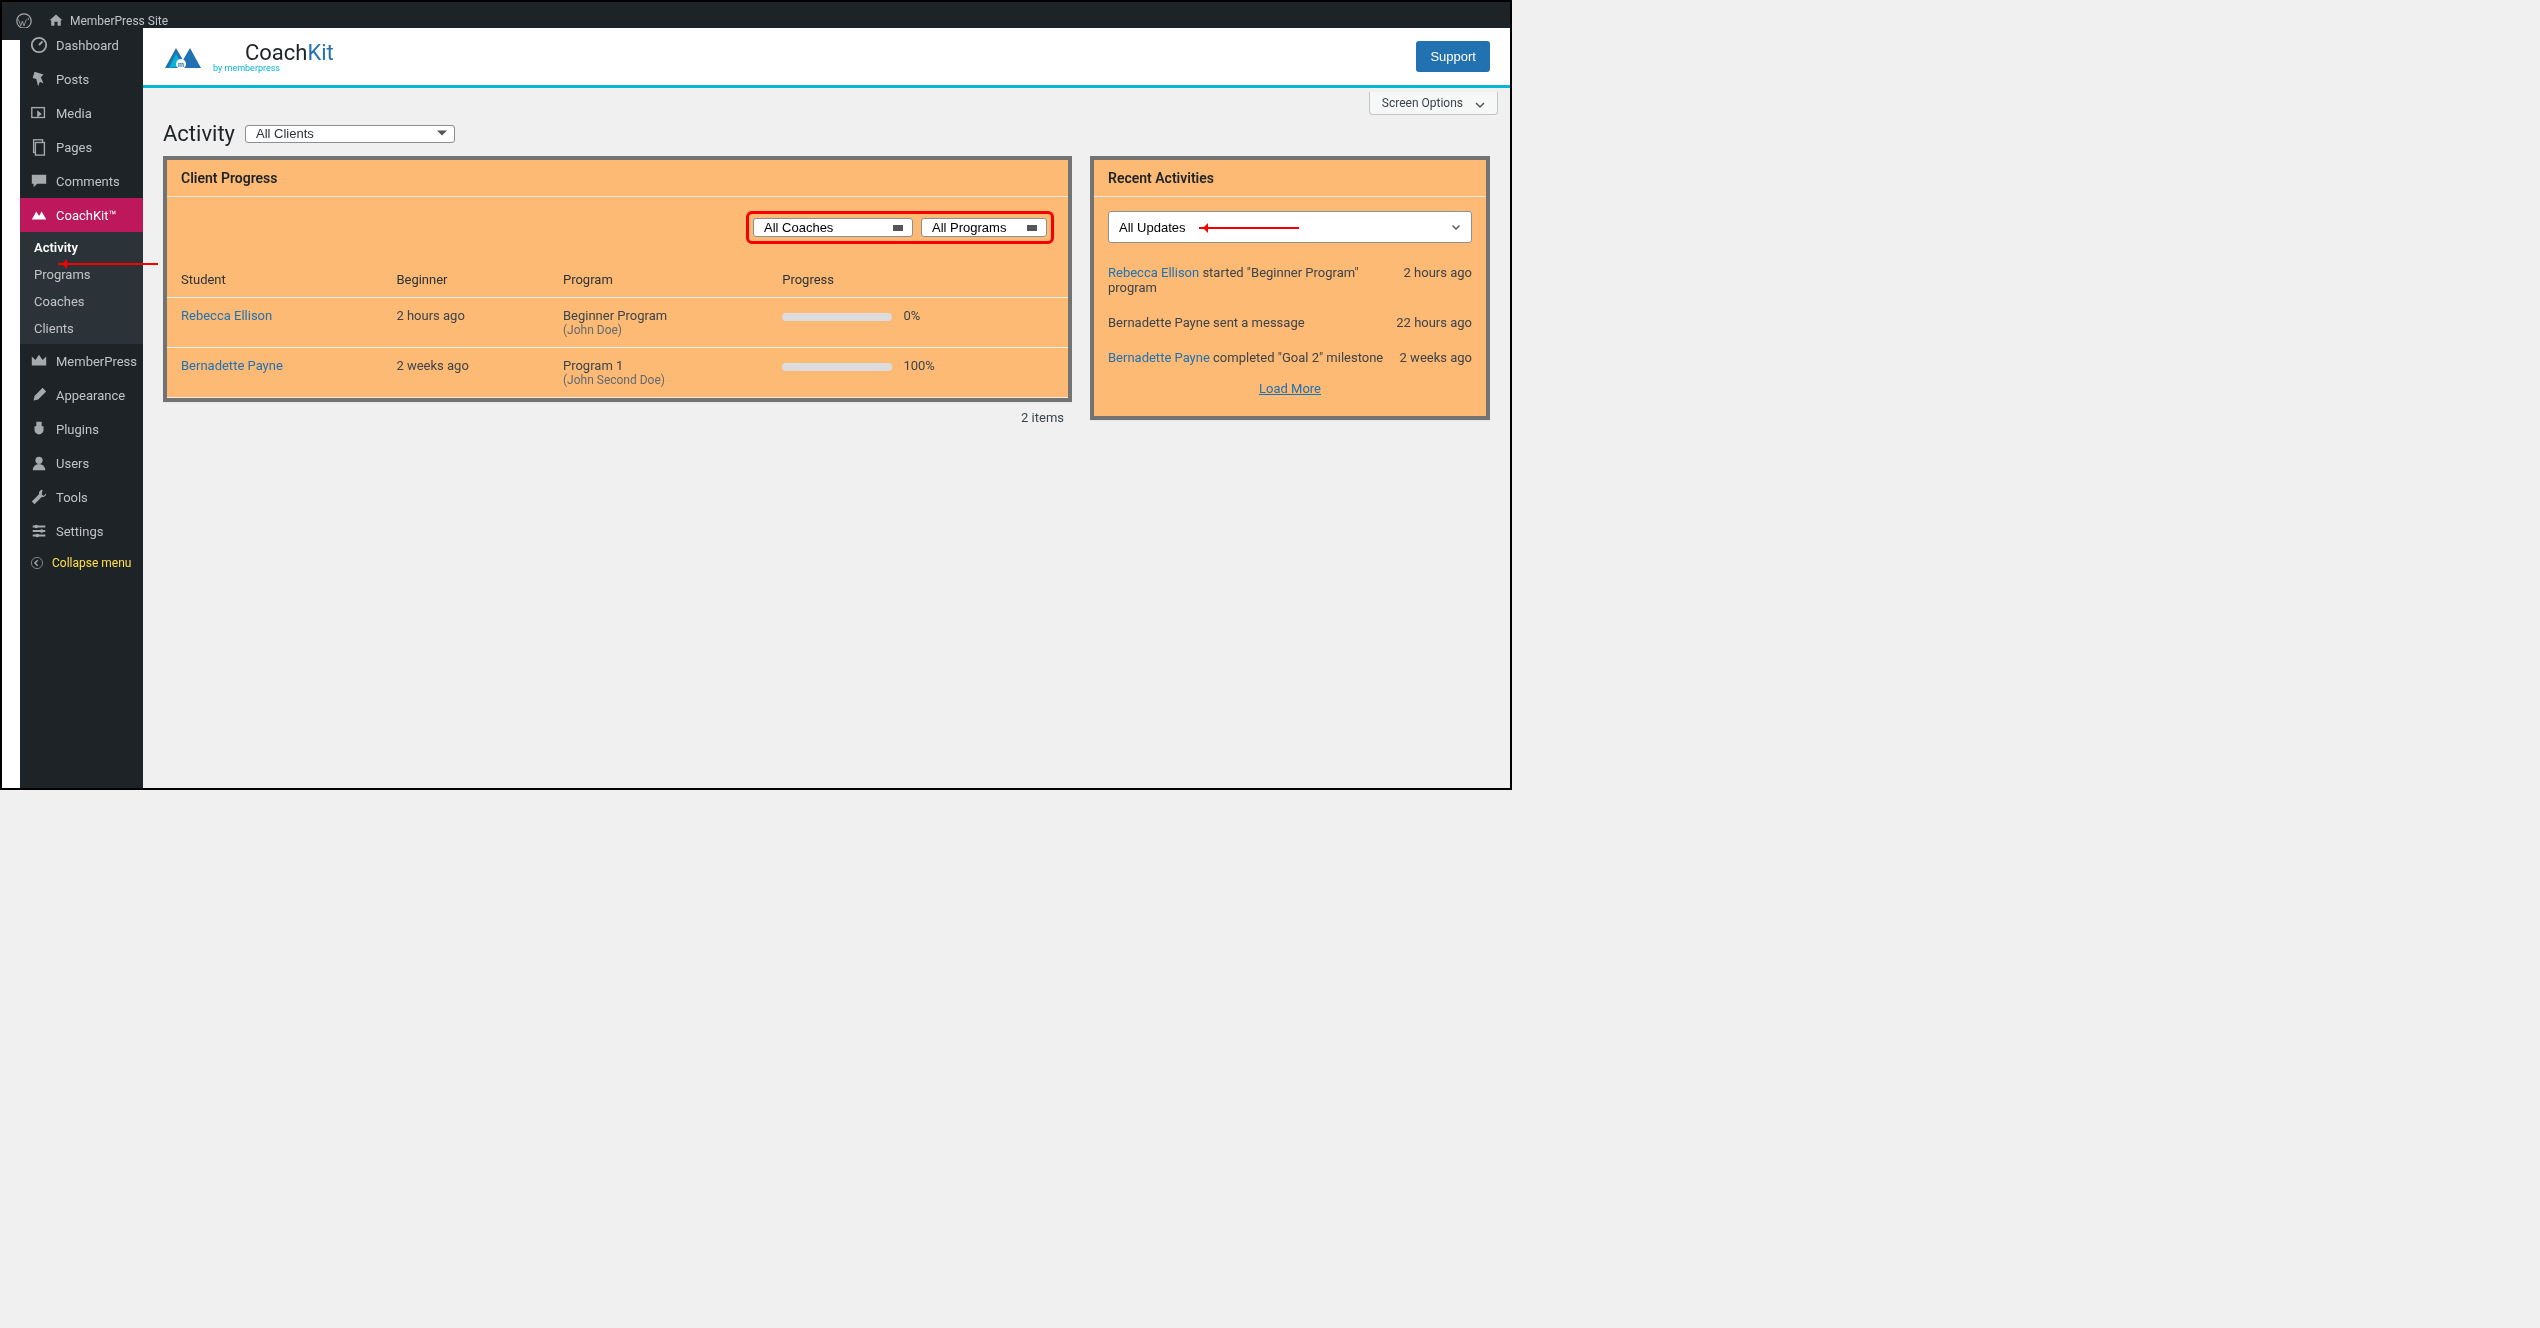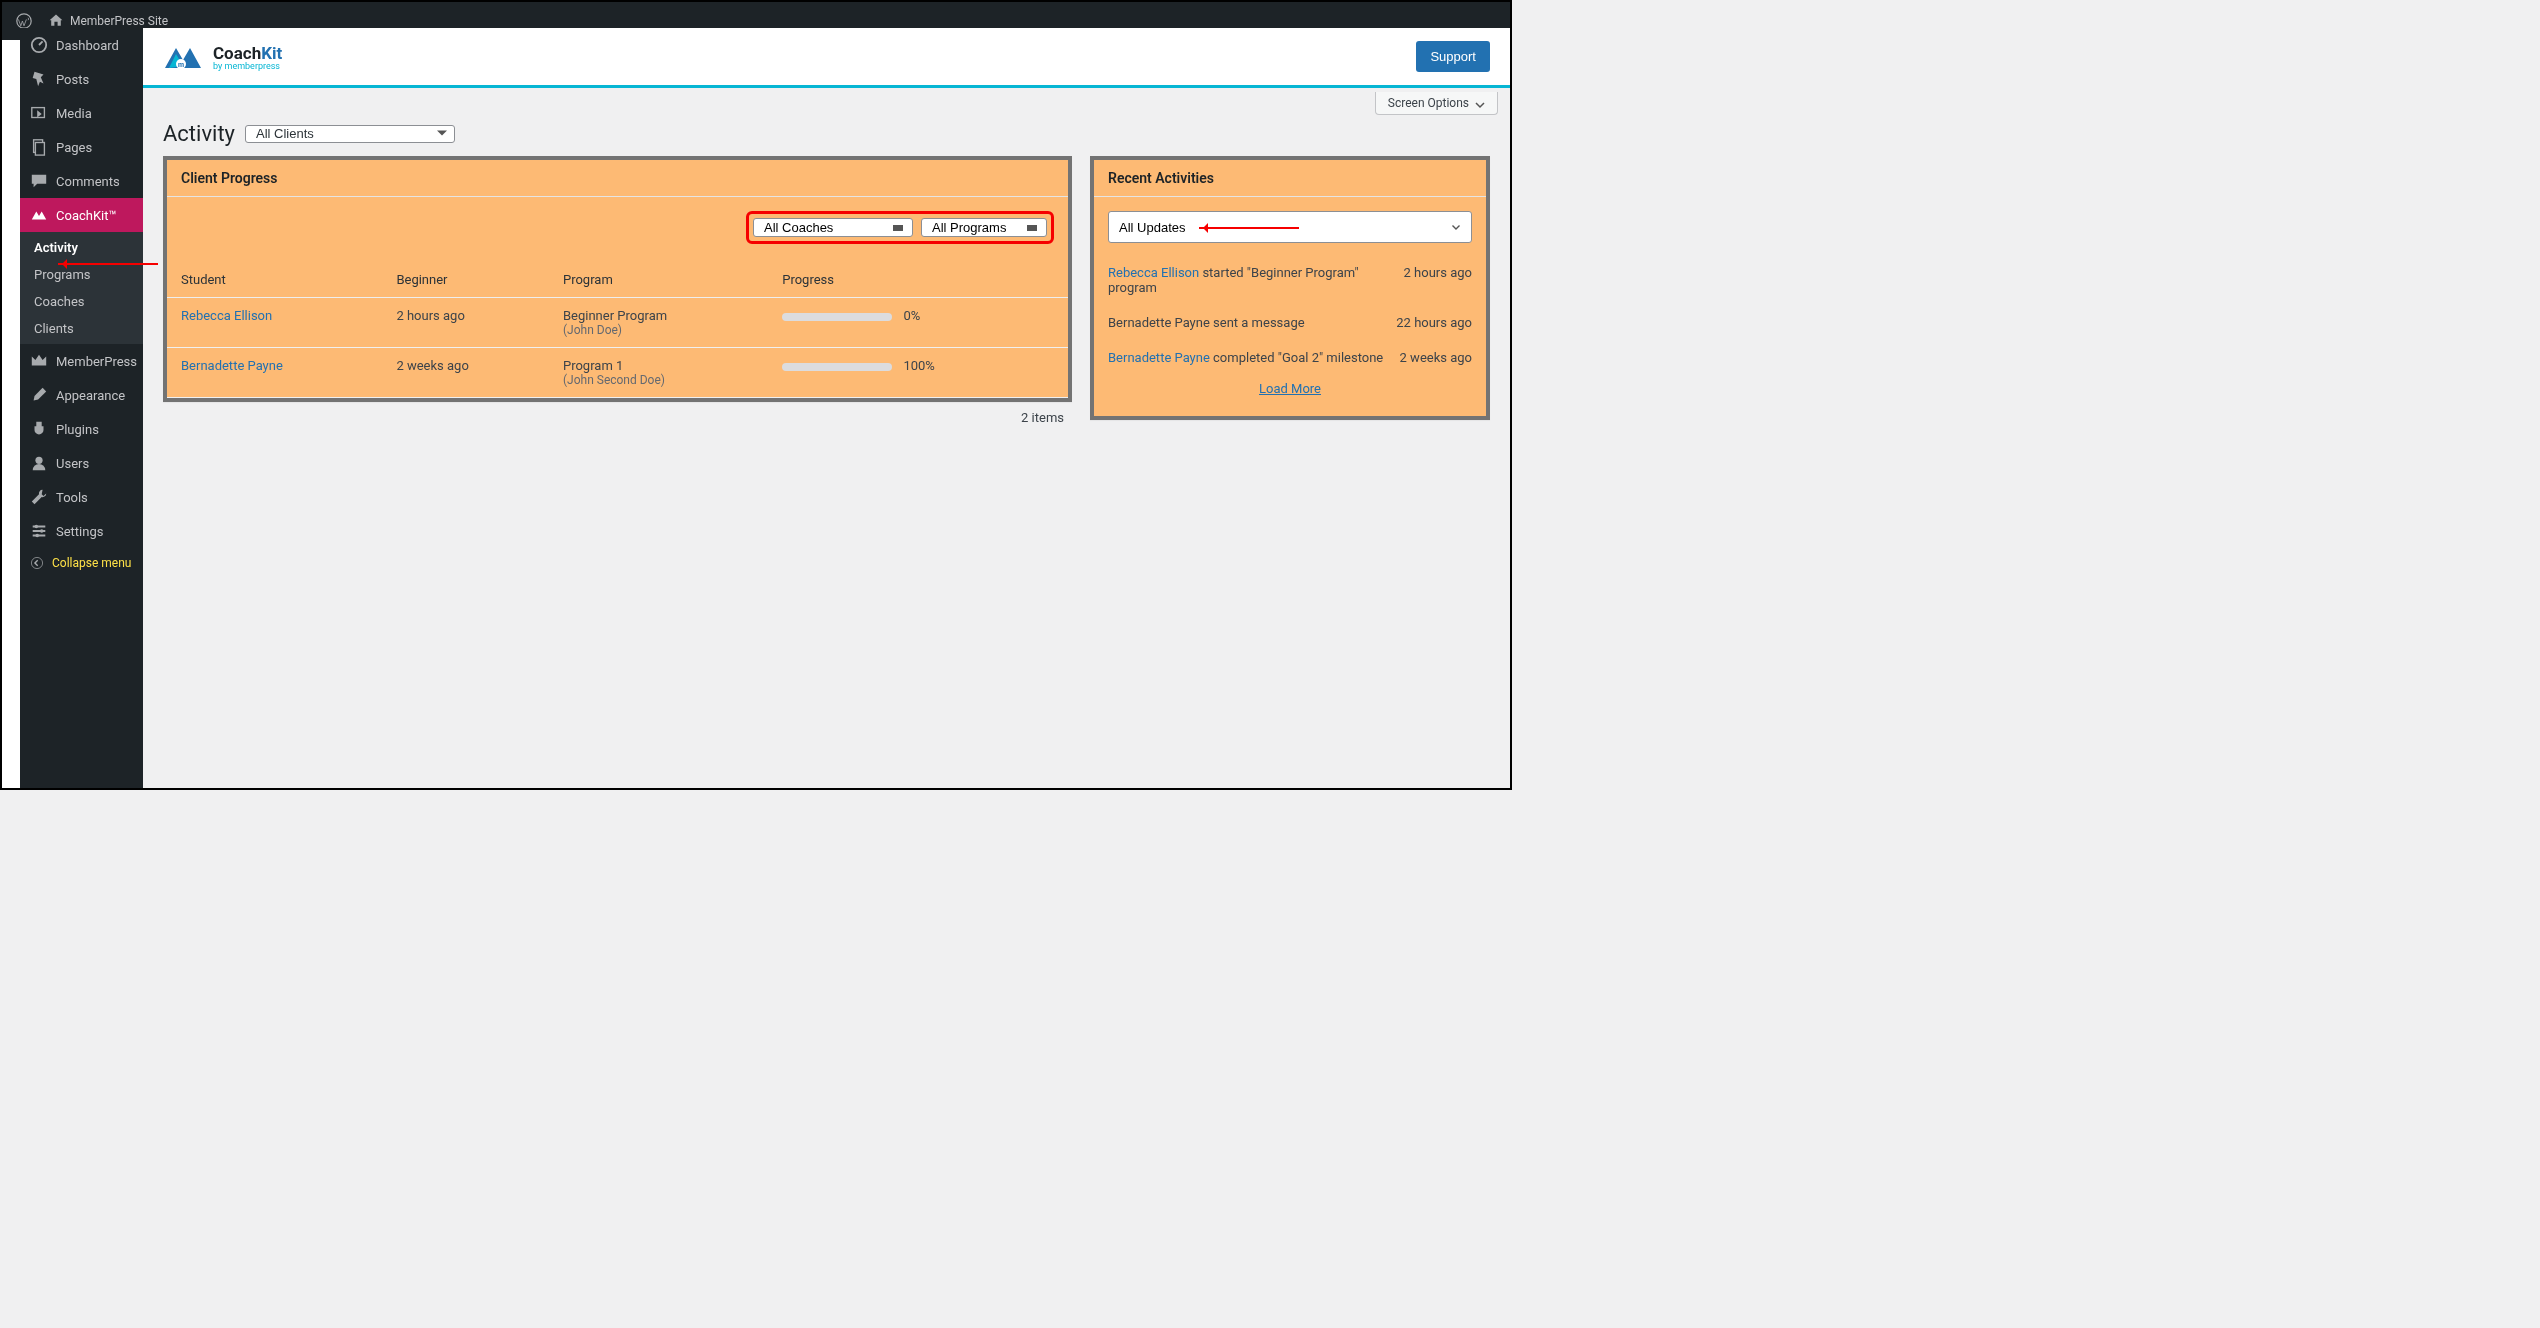--- a/index.html
+++ b/index.html
@@ -44,32 +44,32 @@
 
 .content {
   position: absolute; left: 141px; top: 26px; right: 0; bottom: 0;
   background: #f0f0f1; overflow: auto;
 }
 .brandbar {
   background: #fff; height: 60px; display: flex; align-items: center; justify-content: space-between;
   padding: 0 20px; border-bottom: 3px solid #06b6d4;
 }
 .brand-logo { display: flex; align-items: center; gap: 6px; }
-.brand-logo .text { font-size: 17px; font-weight: 700; }
+.brand-logo .text { font-size: 22px; font-weight: 400; margin-left: 32px; }
 .brand-logo .ck1 { color: #1d2327; }
 .brand-logo .ck2 { color: #2271b1; }
 .brand-logo .sub { font-size: 9px; color: #06b6d4; margin-top: -2px; }
 .support-btn {
   background: #2271b1; color: #fff; border: none; padding: 8px 14px; border-radius: 3px; font-size: 13px; cursor: pointer;
 }
 .screen-opts-row { display: flex; justify-content: flex-end; padding: 4px 12px 0; }
 .screen-opts {
   background: #f6f7f7; border: 1px solid #c3c4c7; border-top: none; padding: 4px 12px;
   font-size: 12px; border-radius: 0 0 4px 4px; cursor: pointer;
-  display: flex; align-items: flex-end; gap: 6px;
+  display: flex; align-items: flex-end; gap: 12px;
 }
 
 .page-head { padding: 6px 20px 10px; display: flex; align-items: center; gap: 10px; }
 .page-head h1 { font-size: 22px; font-weight: 400; color: #1d2327; }
 .select-box {
   border: 1px solid #8c8f94; border-radius: 3px; background: #fff;
   height: 18px; padding: 0 24px 0 10px; font-size: 13px; color: #2c3338;
   appearance: none; position: relative;
 }
 .select-wrap { position: relative; display: inline-block; }

